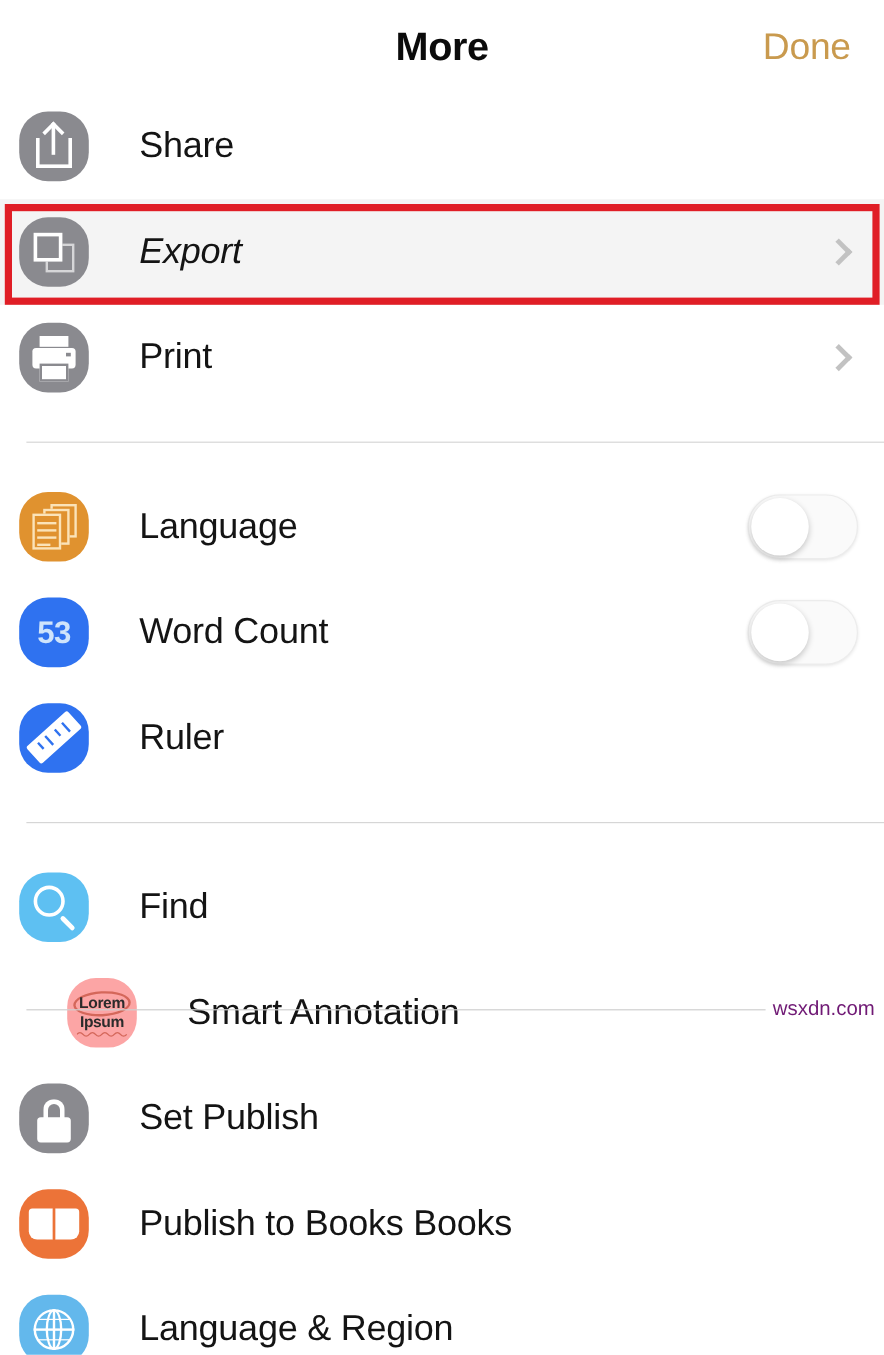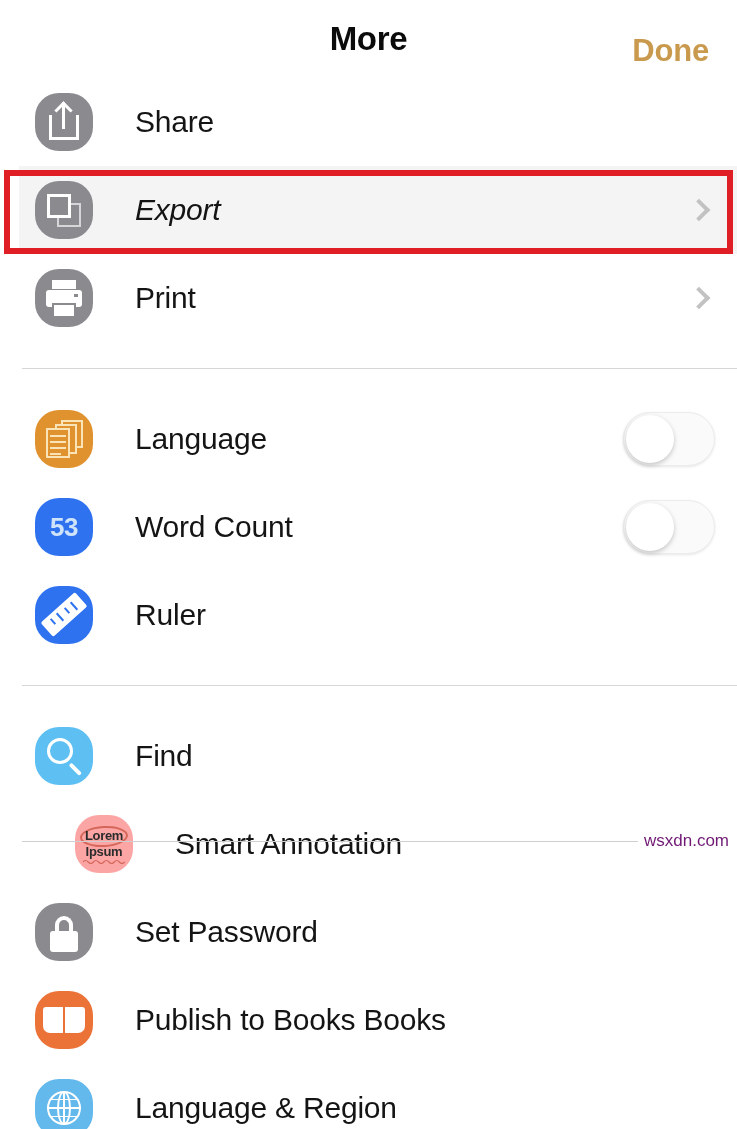--- a/index.html
+++ b/index.html
@@ -30,29 +30,28 @@
     font-weight: bold;
     color: #0b0b0b;
     letter-spacing: -0.3px;
   }
   .nav-done {
     position: absolute;
     right: 28px;
     top: 50%;
     transform: translateY(-50%);
     font-size: 31px;
-    font-weight: bold;
+    font-weight: normal;
     color: #c99a4e;
     letter-spacing: -0.2px;
     cursor: pointer;
-    margin-top: 12px;
-  }
-
-  
-  .list { position: relative; padding-left: 19px; }
+  }
+
+  
+  .list { position: relative; }
   .row {
     position: relative;
     display: flex;
     align-items: center;
     height: 88px;
     padding-left: 16px;
     padding-right: 22px;
     cursor: pointer;
   }
   .row.highlight-row { background: #f4f4f4; font-style: italic; }
@@ -444,21 +443,21 @@
         </div>
       </div>
       <div class="row-label">Smart Annotation</div>
     </div>
 
     <div class="row">
       <div class="icon-box ic-gray art-lock">
         <span class="shackle"></span>
           <span class="body"></span>
       </div>
-      <div class="row-label">Set Password</div>
+      <div class="row-label">Set Publish</div>
     </div>
 
     <div class="row">
       <div class="icon-box ic-oran2 art-book">
         <span class="pageL"></span>
           <span class="pageR"></span>
           <span class="spine"></span>
       </div>
       <div class="row-label">Publish to Books Books</div>
     </div>

